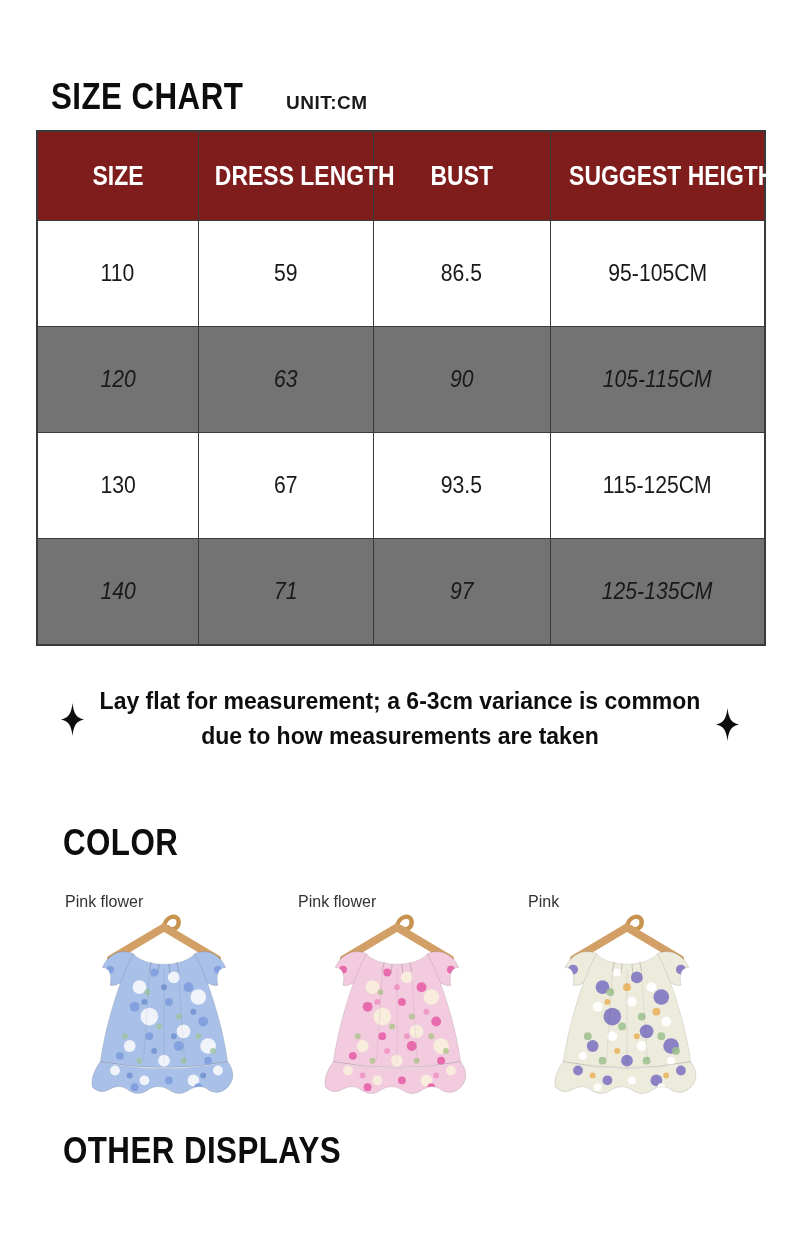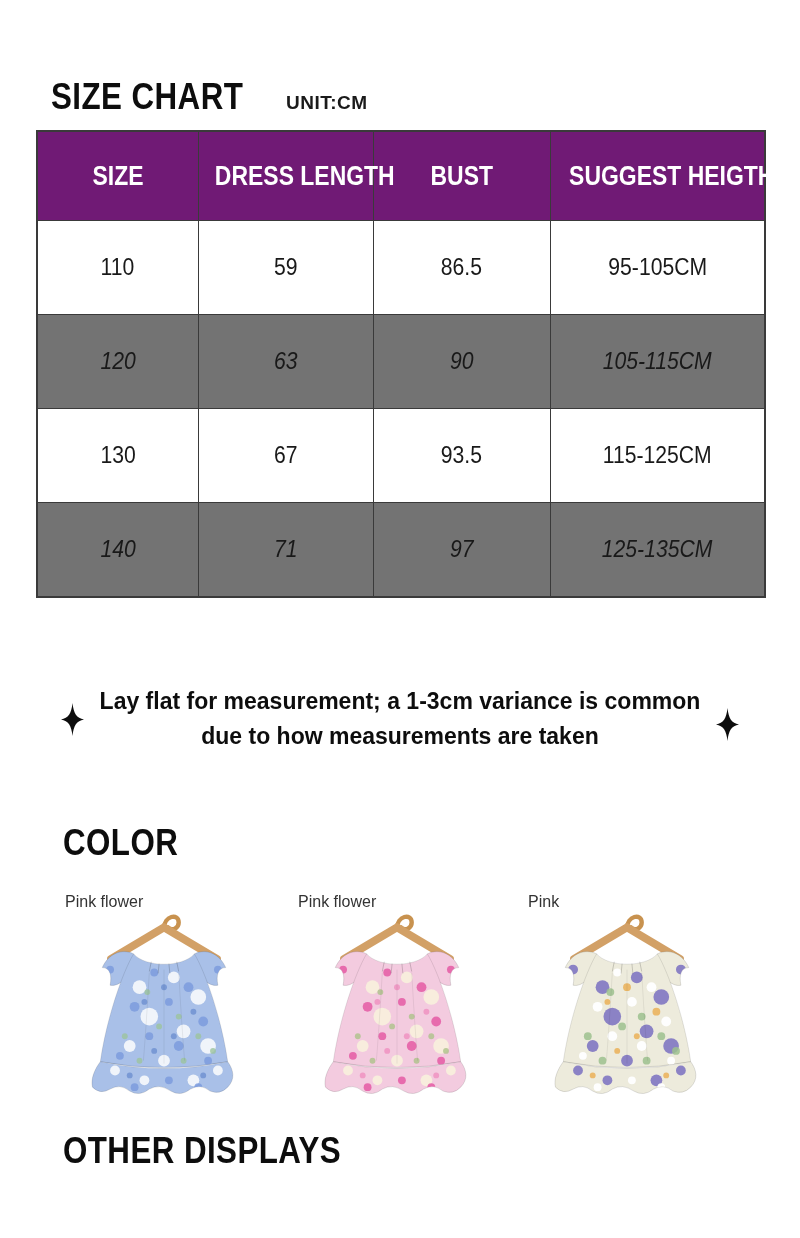--- a/index.html
+++ b/index.html
@@ -11,26 +11,26 @@
   .big-title{position:absolute;font-weight:bold;color:#0d0d0d;white-space:nowrap;}
   .big-title .squeeze{display:inline-block;transform:scaleX(.87);transform-origin:left center;
        font-size:36px;letter-spacing:.5px;}
   .title-row{position:absolute;left:51px;top:76px;display:flex;align-items:baseline;}
   .unit{font-size:19px;font-weight:700;color:#1a1a1a;margin-left:14px;letter-spacing:.5px;}
 
   
   table.size-table{position:absolute;left:36px;top:130px;width:728px;
        border-collapse:collapse;table-layout:fixed;
        border:2px solid #3a3a3a;}
-  table.size-table th{height:88px;background:#701a75;color:#fff;text-align:center;
+  table.size-table th{height:88px;background:#7f1d1d;color:#fff;text-align:center;
        vertical-align:middle;border:1px solid #3a3a3a;padding:0;}
   table.size-table th .squeeze{display:inline-block;font-size:27px;font-weight:bold;
        transform:scaleX(.85);transform-origin:center;letter-spacing:0;white-space:nowrap;}
   table.size-table td{height:89px;text-align:center;vertical-align:middle;
-       border:1px solid #3a3a3a;padding:2px;color:#191919;}
+       border:1px solid #3a3a3a;padding:8px;color:#191919;}
   table.size-table td .squeeze{display:inline-block;font-size:23px;
        transform:scaleX(.92);transform-origin:center;white-space:nowrap;}
   tr.alt td{background:#737373;font-style:italic;}
   tr.plain td{background:#ffffff;}
 
   
   .note{position:absolute;left:0;top:684px;width:800px;display:flex;
         justify-content:center;align-items:center;gap:16px;}
   .note-text{text-align:center;font-weight:bold;font-size:23px;line-height:35px;color:#0d0d0d;}
   .sparkle{flex:0 0 auto;}
@@ -95,21 +95,21 @@
         <td><span class="squeeze">125-135CM</span></td>
       </tr>
     </tbody>
   </table>
 
   <div class="note">
     <svg class="sparkle" width="23" height="33" viewBox="0 0 24 24" preserveAspectRatio="none">
       <path d="M12 0C13.2 7.8 16.2 10.8 24 12C16.2 13.2 13.2 16.2 12 24C10.8 16.2 7.8 13.2 0 12C7.8 10.8 10.8 7.8 12 0Z" fill="#0d0d0d"></path>
     </svg>
     <div class="note-text">
-      <div>Lay flat for measurement; a 1-3cm variance is common</div>
+      <div>Lay flat for measurement; a 6-3cm variance is common</div>
       <div>due to how measurements are taken</div>
     </div>
     <svg class="sparkle" style="margin-top:10px" width="23" height="33" viewBox="0 0 24 24" preserveAspectRatio="none">
       <path d="M12 0C13.2 7.8 16.2 10.8 24 12C16.2 13.2 13.2 16.2 12 24C10.8 16.2 7.8 13.2 0 12C7.8 10.8 10.8 7.8 12 0Z" fill="#0d0d0d"></path>
     </svg>
   </div>
 
   <div class="big-title" id="color-title"><span class="squeeze">COLOR</span></div>
 
   <div class="variants">

